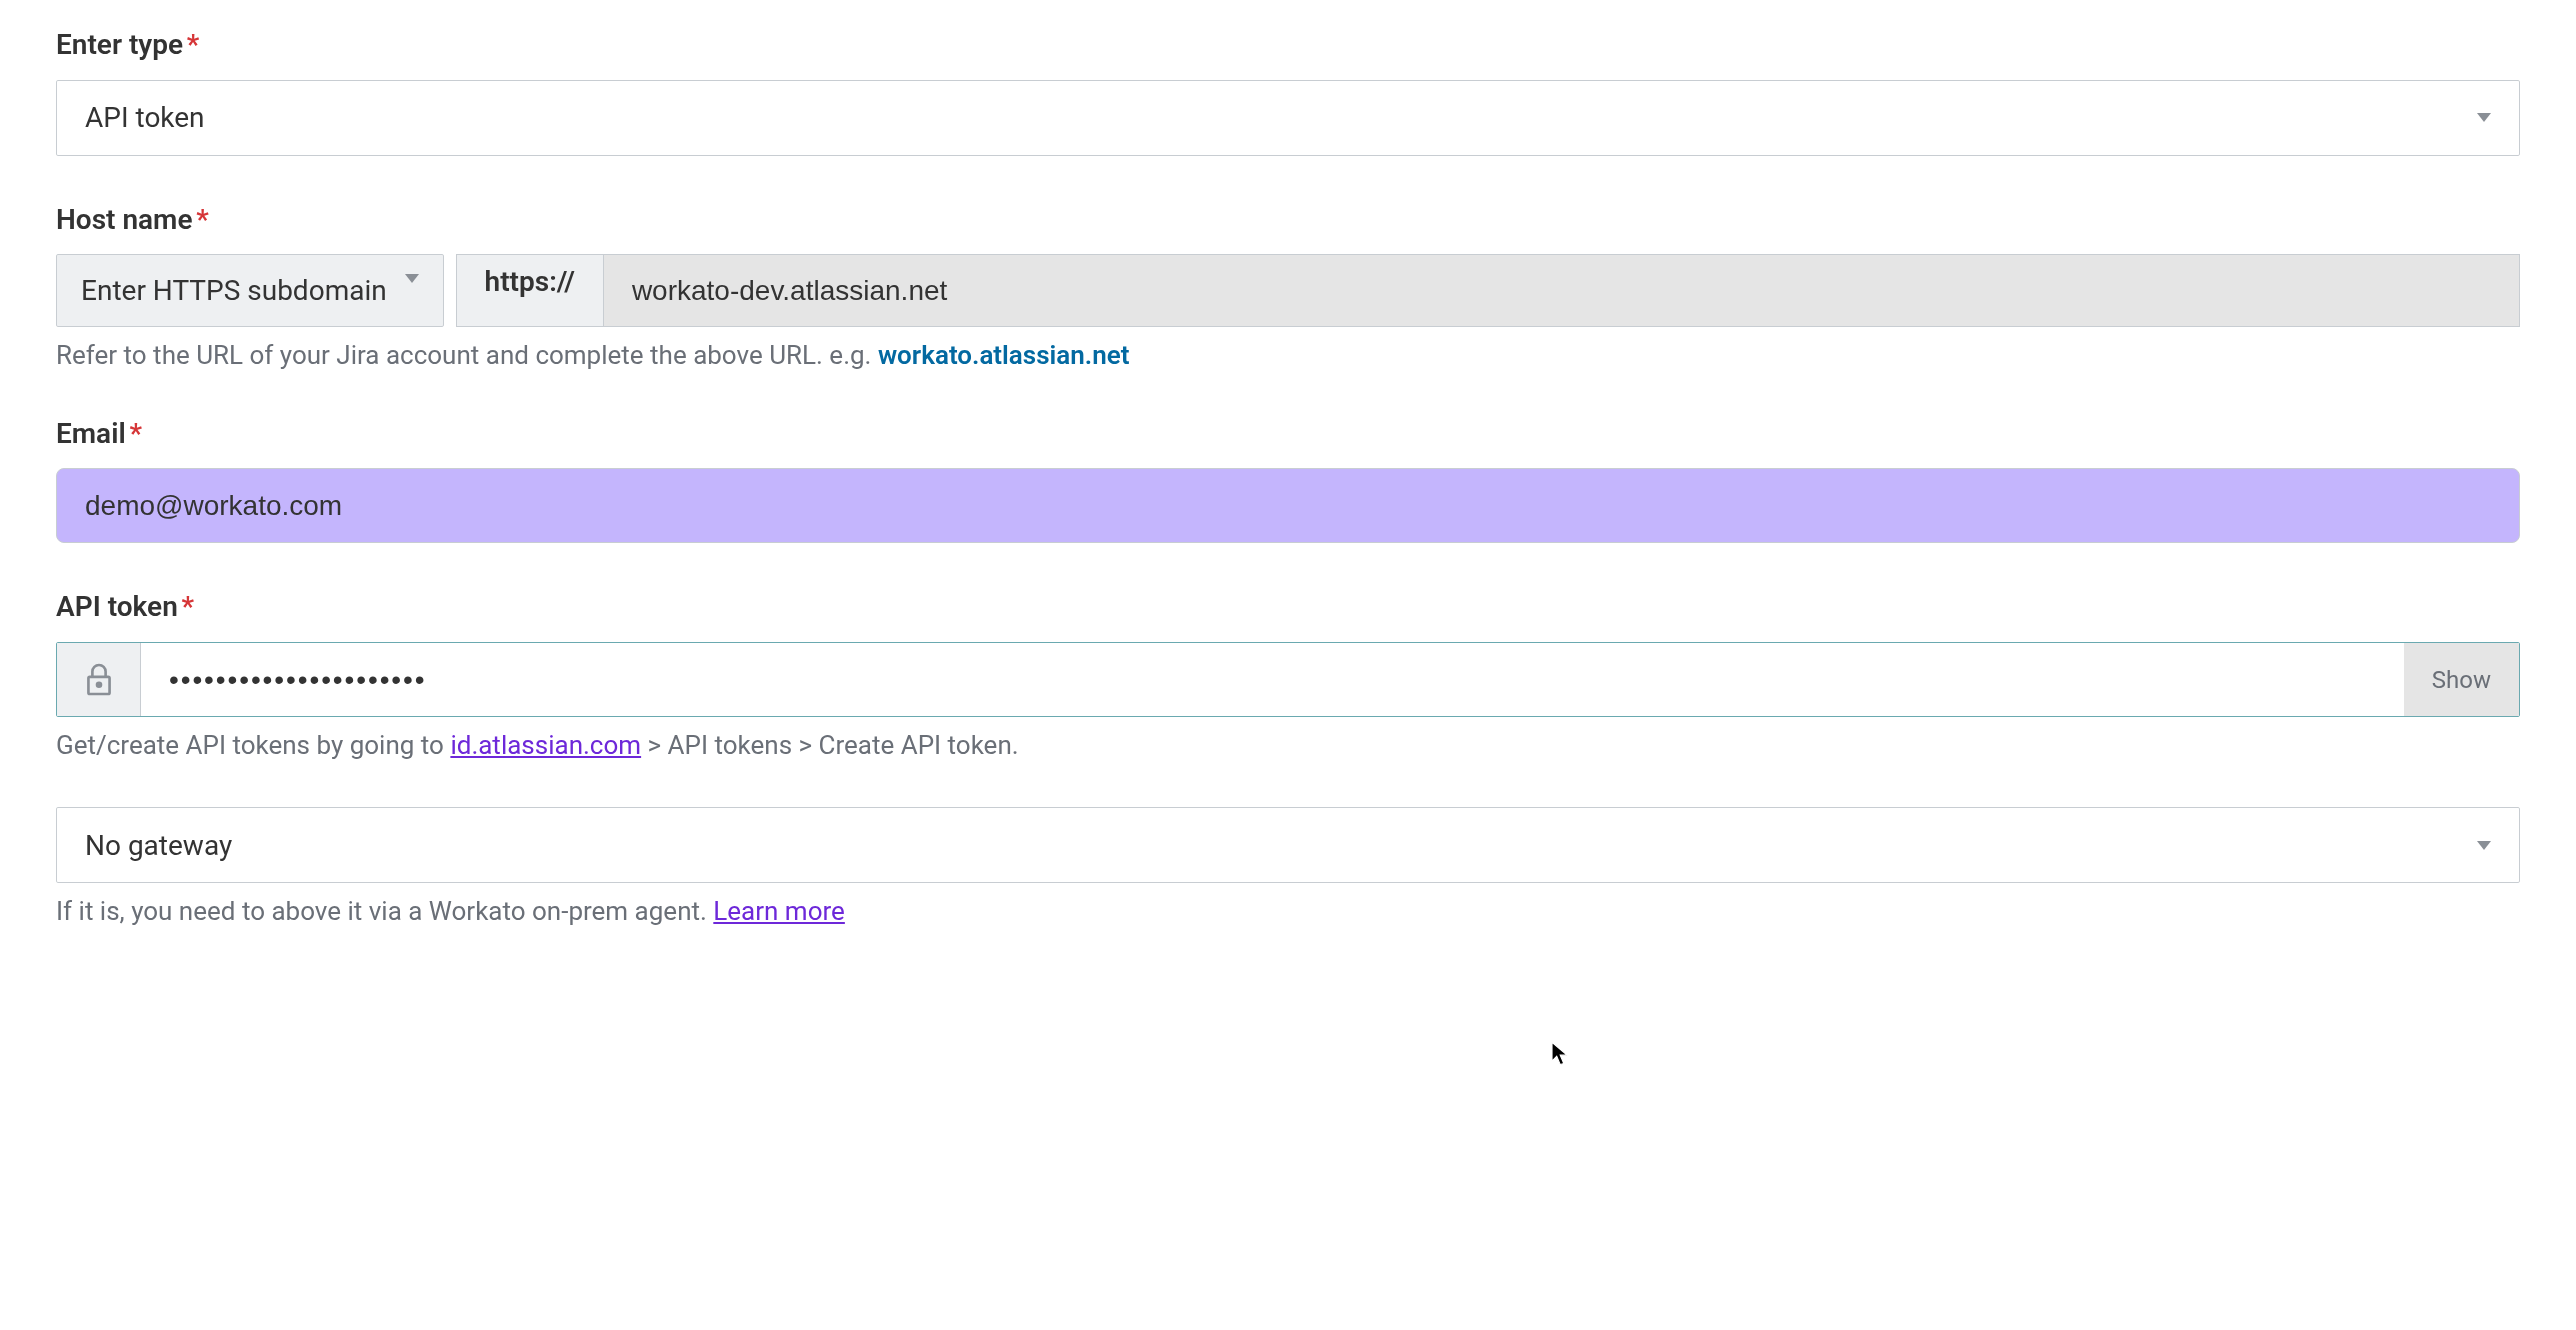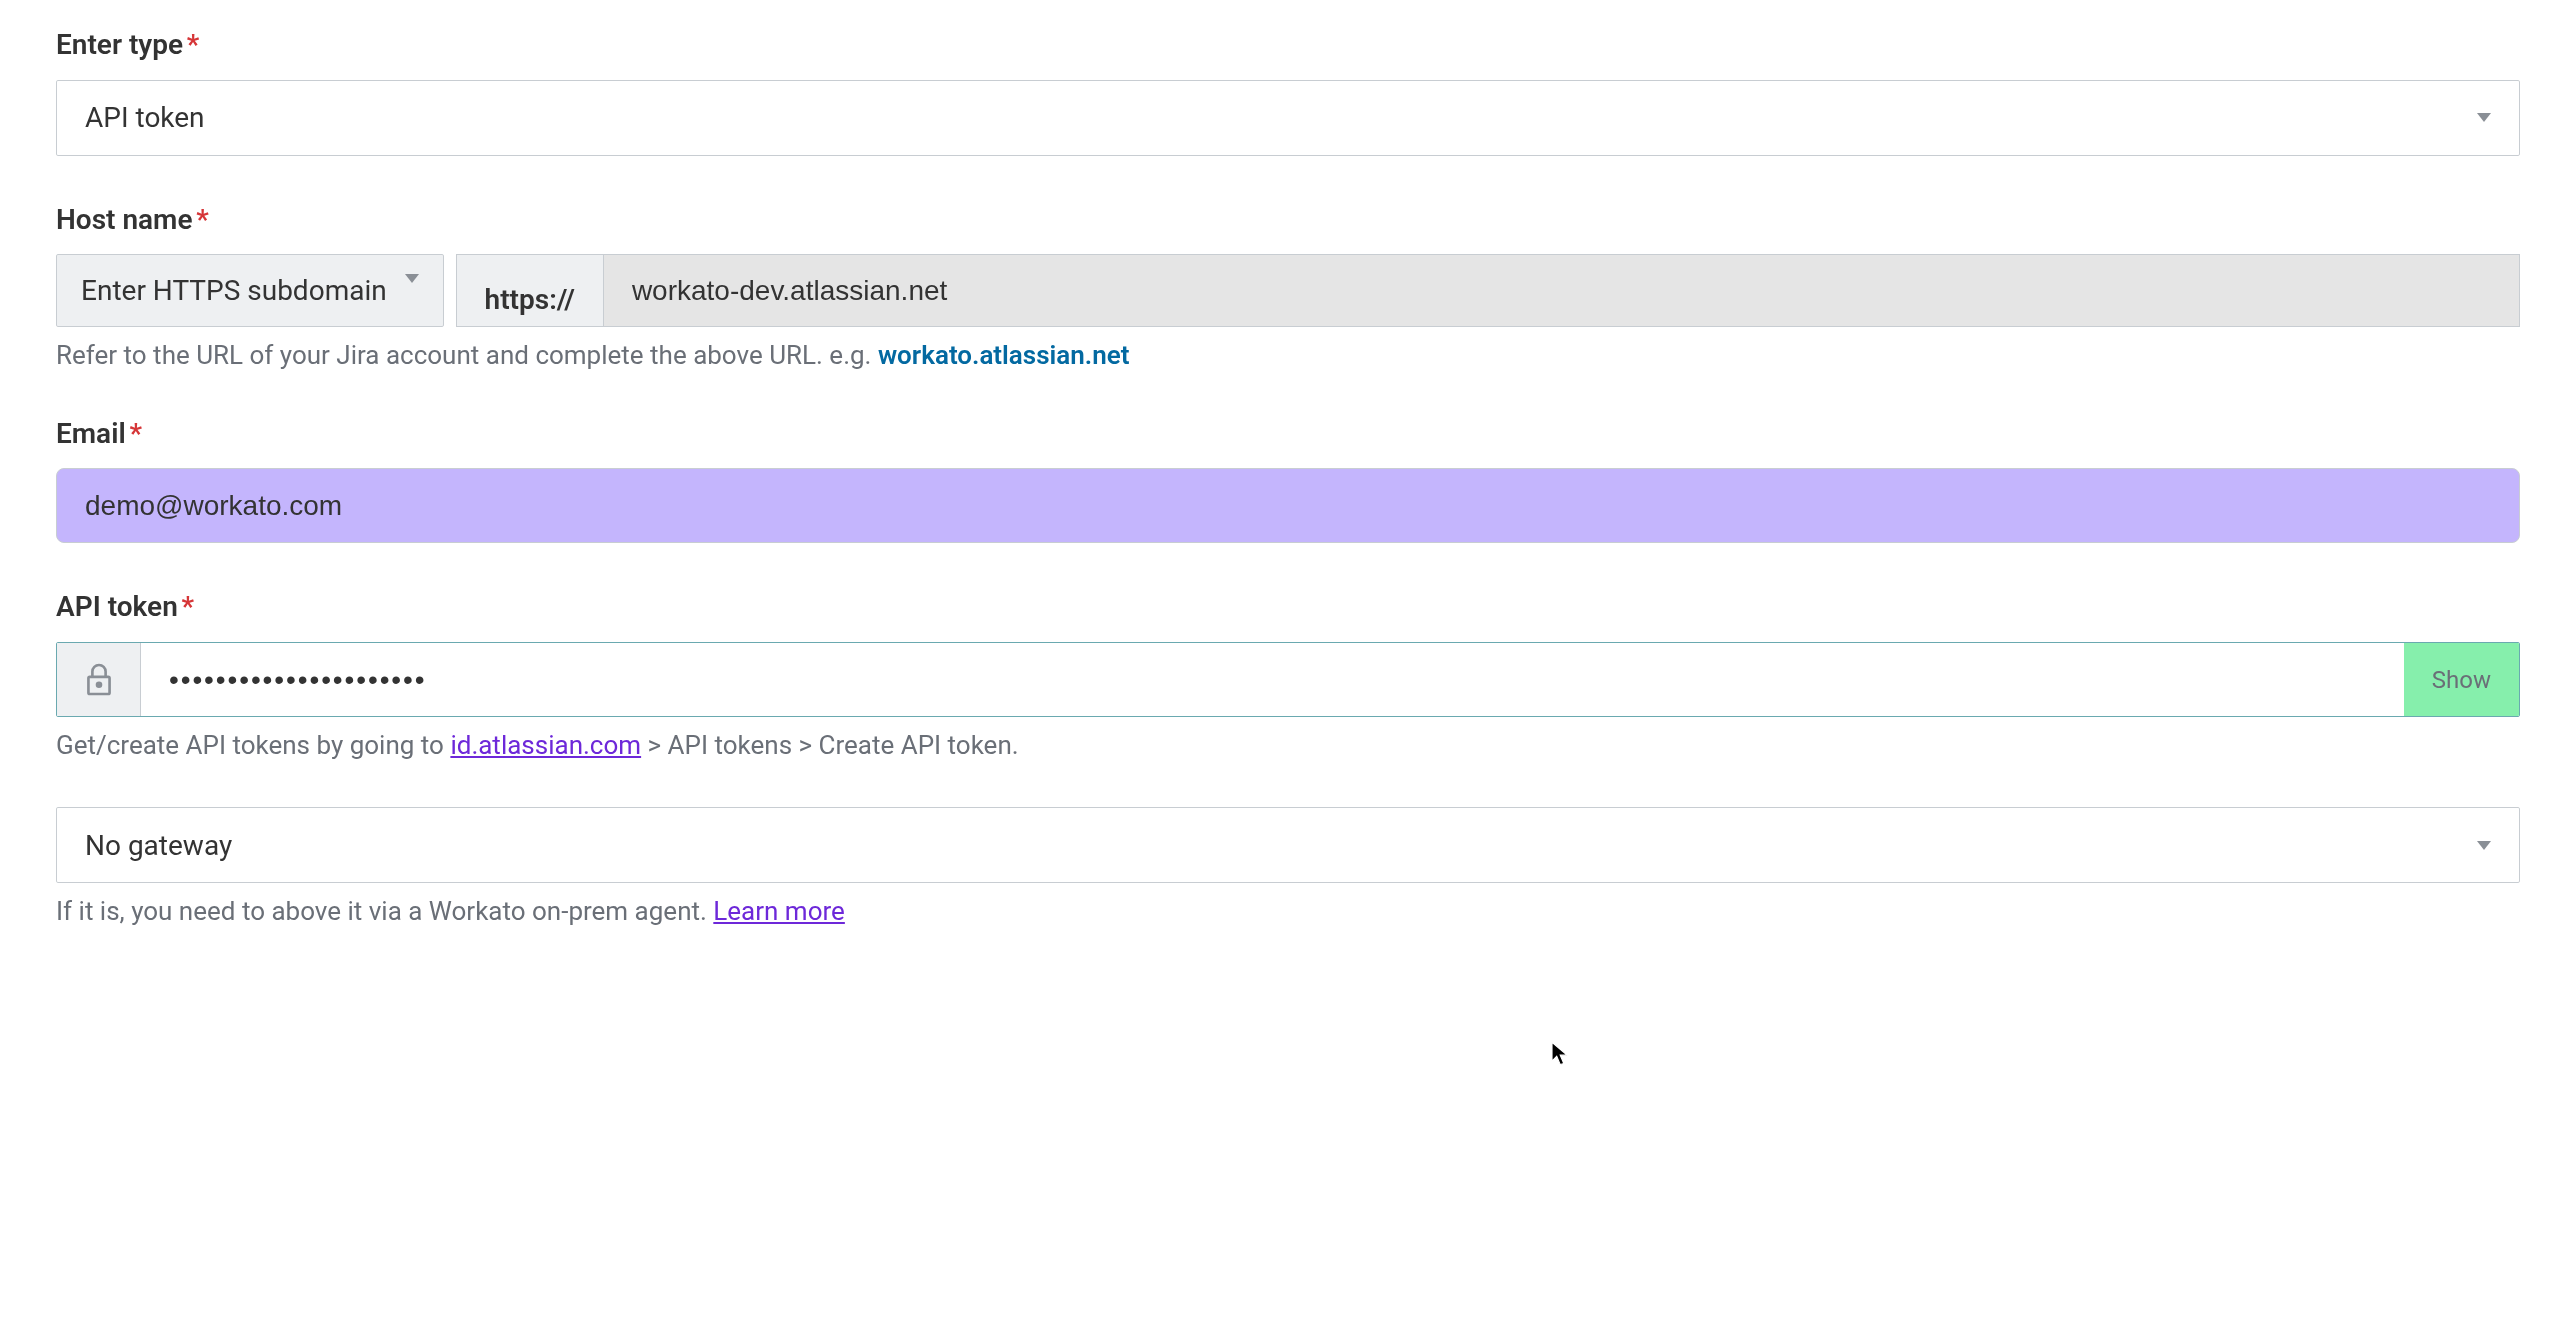--- a/index.html
+++ b/index.html
@@ -67,21 +67,21 @@
     }
     .https-prefix {
       background: #eef0f2;
       border: 0.9px solid #c8cdd2;
       border-right: none;
       padding: 10px 28px;
       font-size: 28px;
       font-weight: 600;
       color: #333;
       display: flex;
-      align-items: flex-end;
+      align-items: flex-start;
       flex-shrink: 0;
     }
     .url-input-wrapper {
       flex: 1;
       display: flex;
     }
     .url-input {
       flex: 1;
       border: 0.9px solid #c8cdd2;
       background: #e5e5e5;
@@ -136,21 +136,21 @@
       flex: 1;
       border: none;
       background: #fff;
       padding: 20.5px 28px;
       font-size: 28px;
       color: #333;
       outline: none;
       letter-spacing: 1.9px;
     }
     .show-link {
-      background: #86efac;
+      background: #e5e5e5;
       display: flex;
       align-items: center;
       padding: 0 28px;
       font-size: 24px;
       color: #6a6f77;
       cursor: pointer;
       flex-shrink: 0;
     }
     .link {
       color: #6d28d9;

